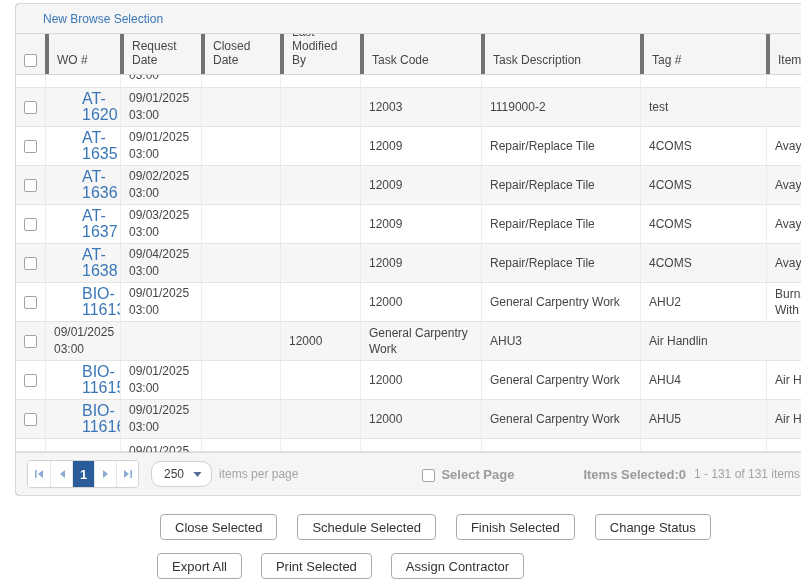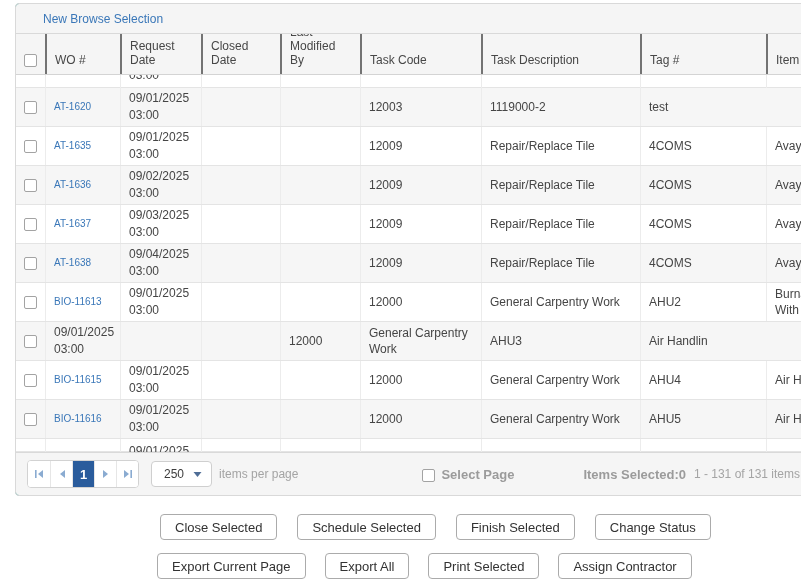--- a/index.html
+++ b/index.html
@@ -17,52 +17,52 @@
     border-bottom:1px solid var(--border); display:flex; align-items:center;
     padding-left:27px; }
   .toolbar a { color:var(--link); font-size:12px; text-decoration:none; cursor:pointer; }
 
   .grid-header, .grid-body { width:910px; }
   .grid-row { display:grid;
     grid-template-columns:29px 75px 81px 79px 80px 121px 159px 126px 160px; }
   .grid-header .grid-row { background:var(--bar-bg); height:41px;
     border-bottom:1px solid #d4d4d4; }
   .hcell { display:flex; align-items:flex-end; padding:0 8px 7px 8px;
-    font-size:12px; color:#474747; border-left:2px solid #737373;
+    font-size:12px; color:#474747; border-left:4px solid #737373;
     line-height:14px; overflow:hidden; }
   .hcell.first { border-left:none; justify-content:center; padding-left:0; padding-right:0; }
 
   .row { height:39px; border-bottom:1px solid var(--cell-border); background:#fff; }
   .row.striped { background:var(--stripe); }
   .row.partial { height:13px; border-bottom:1px solid var(--cell-border); }
   .cell { padding:0 8px; font-size:12px; color:var(--text);
     border-left:1px solid #ececec; display:flex; flex-direction:column;
     justify-content:center; overflow:hidden; line-height:16px; }
   .cell.first { border-left:none; align-items:center; justify-content:center; padding:0; }
-  .cell a { color:var(--link); text-decoration:none; cursor:pointer; font-size:10px; }
+  .cell a { color:var(--link); text-decoration:none; cursor:pointer; font-size:16px;margin-left:28px; }
   .cell .l2 { line-height:17px; }
   input[type=checkbox] { appearance:none; -webkit-appearance:none; width:13px;
     height:13px; border:1px solid #a3a3a3; border-radius:2px; background:#fff;
     cursor:pointer; }
   .clip-top { overflow:hidden; height:13px; }
   .clip-top .inner { margin-top:-8px; }
   .clip-bot { overflow:hidden; height:13px; padding-top:4px; }
 
   .pager { height:43px; background:var(--bar-bg); border-top:1px solid var(--border);
     display:flex; align-items:center; padding:0 8px 0 11px; }
   .pager-nav { display:flex; background:#fff; border:1px solid #d2d2d2;
     border-radius:4px; overflow:hidden; height:28px; }
   .pager-nav button { width:22px; height:100%; border:none; background:#fff;
     display:flex; align-items:center; justify-content:center; cursor:pointer;
     border-left:1px solid #e6e6e6; }
   .pager-nav button:first-child { border-left:none; }
   .pager-nav button.sel { background:var(--sel-bg); color:#fff; font-size:13px;
     font-weight:bold; }
   .dropdown { margin-left:12px; height:26px; background:#fff;
-    border:1px solid #cfcfcf; border-radius:4px; display:flex; align-items:center;
+    border:1px solid #cfcfcf; border-radius:10px; display:flex; align-items:center;
     padding:0 9px 0 12px; cursor:pointer; }
   .dropdown span { font-size:12px; color:#3c3c3c; margin-right:9px; }
   .lbl { font-size:12px; color:var(--muted); margin-left:7px; }
   .selpage { display:flex; align-items:flex-end; margin-left:124px; cursor:pointer; }
   .selpage span { font-size:13px; font-weight:bold; color:var(--muted-bold);
     margin-left:6px; }
   .items-sel { font-size:13px; font-weight:bold; color:var(--muted-bold);
     margin-left:69px; }
   .range { font-size:12px; color:var(--muted); margin-left:auto; margin-right:2px; }
 
@@ -349,17 +349,16 @@
   </div>
 </div>
 
 <div class="actions actions-1" id="actions1">
     <button>Close Selected</button>
     <button>Schedule Selected</button>
     <button>Finish Selected</button>
     <button>Change Status</button>
   </div>
 <div class="actions actions-2" id="actions2">
-    <button>Export Current Page</button>
     <button>Export All</button>
     <button>Print Selected</button>
     <button>Assign Contractor</button>
   </div>
 
 </body></html>

